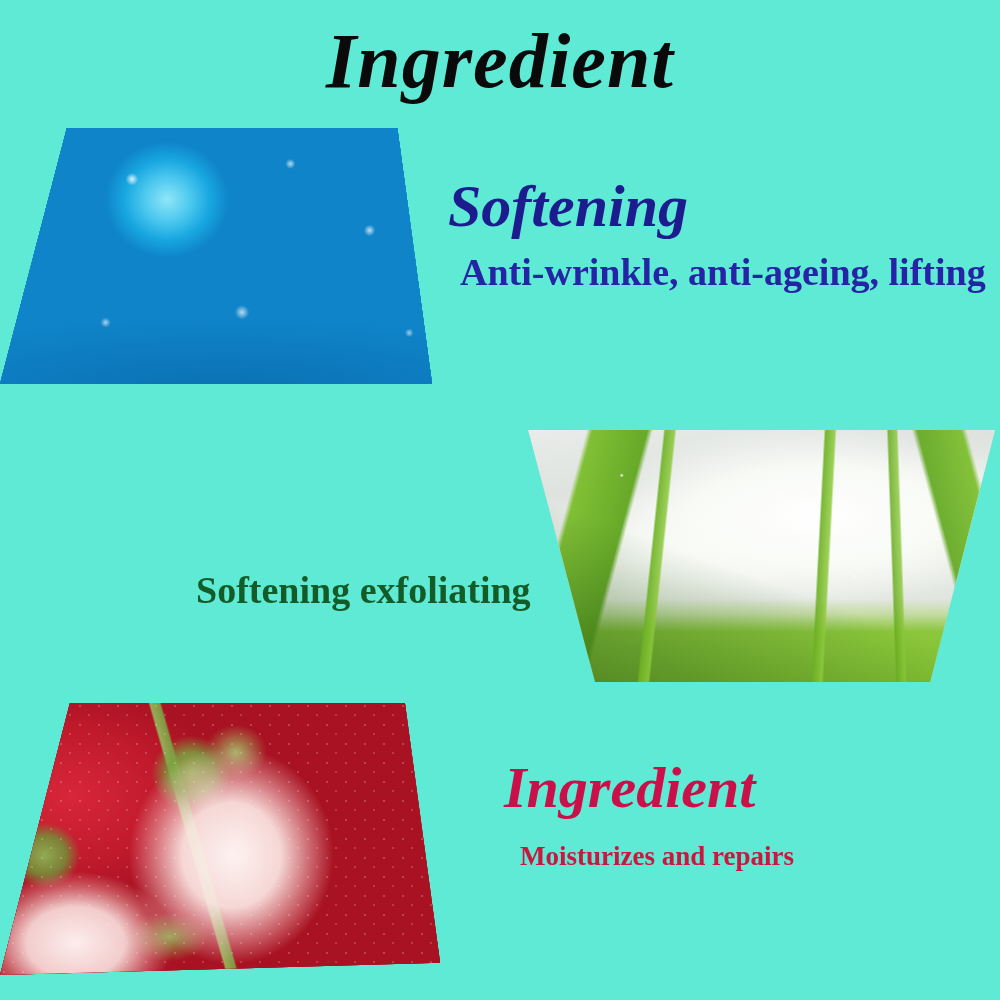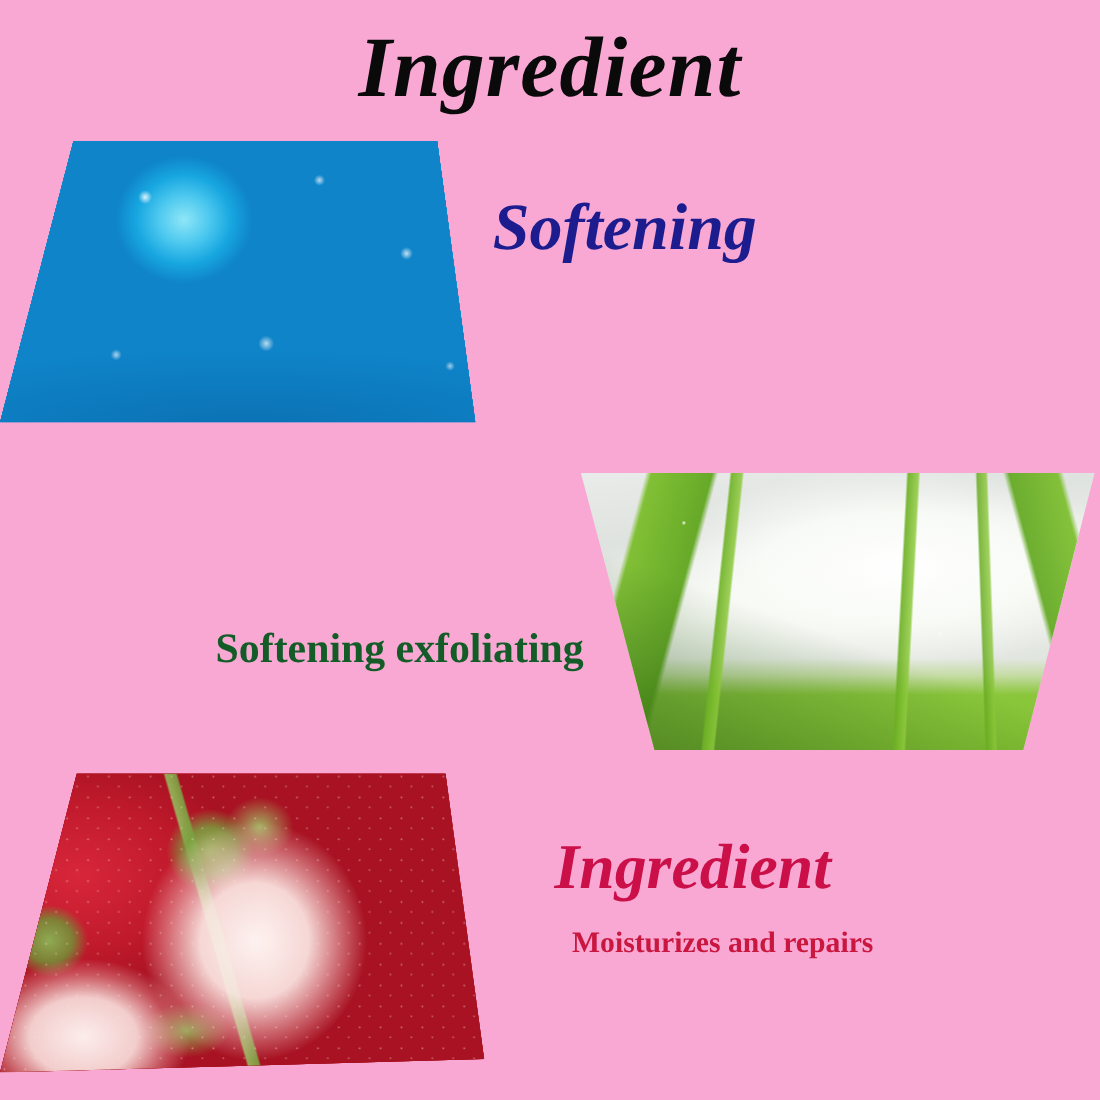--- a/index.html
+++ b/index.html
@@ -8,21 +8,21 @@
     padding: 0;
     background: #ffffff;
   }
   body {
     font-family: "Liberation Serif", "DejaVu Serif", serif;
   }
   #page {
     position: relative;
     width: 1000px;
     height: 1000px;
-    background: #f9a8d4;
+    background: #5eead4;
     overflow: hidden;
   }
 
   
   .page-title {
     position: absolute;
     left: 0;
     top: 22px;
     width: 1000px;
     text-align: center;
@@ -212,20 +212,21 @@
 <body>
 
 <div id="page">
 
   <div class="page-title">Ingredient</div>
 
   <div class="panel" id="panel-collagen">
     <div class="panel-art art-collagen"></div>
   </div>
   <div class="ing-name" id="collagen-name">Softening</div>
+  <div class="ing-desc" id="collagen-desc">Anti-wrinkle, anti-ageing, lifting</div>
 
   <div class="panel" id="panel-aloe">
     <div class="panel-art art-aloe"></div>
   </div>
   <div class="ing-desc" id="aloe-desc">Softening exfoliating</div>
 
   <div class="panel" id="panel-strawberry">
     <div class="panel-art art-strawberry"></div>
   </div>
   <div class="ing-name" id="strawberry-name">Ingredient</div>

